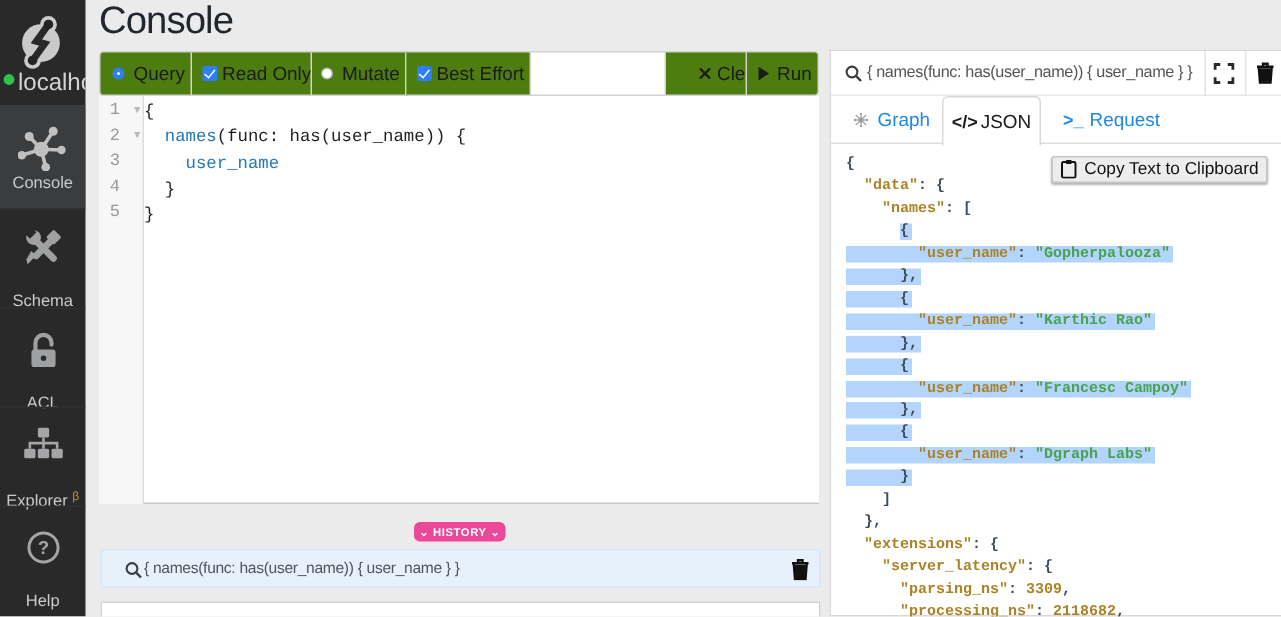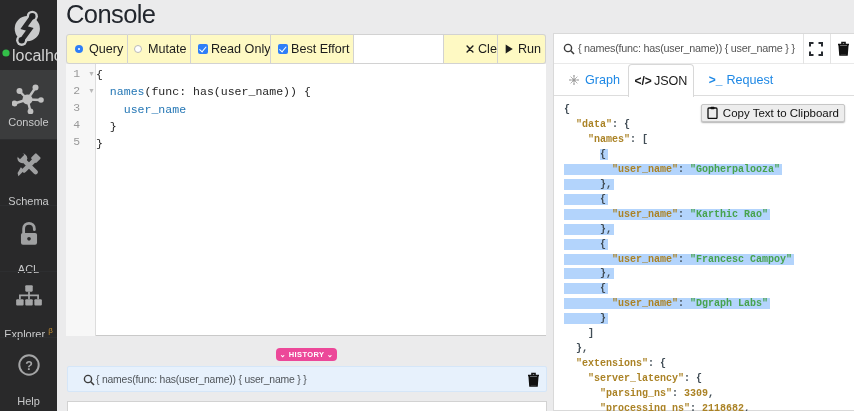--- a/index.html
+++ b/index.html
@@ -13,21 +13,21 @@
   .sbitem .lbl { color:#c9cacb; font-size:11px; margin-top:14px; }
   .sbitem svg { display:block; margin-left:auto; margin-right:auto; }
   #sb-console { background:#3b3c3d; }
   .beta { color:#c79032; font-size:8px; vertical-align:super; }
 
   
   #title { left:66px; top:0px; font-size:25.5px; font-weight:500; letter-spacing:-0.6px; color:#22262d; }
 
   
   #toolbar { left:66px; top:34px; width:480px; height:30px; display:flex; }
-  .seg { height:30px; background:#fef9c3; border:1px solid #d2d2d2; border-left:none;
+  .seg { height:30px; background:#4d7c0f; border:1px solid #d2d2d2; border-left:none;
          display:flex; align-items:center; font-size:12.6px; color:#1c1c1c; white-space:nowrap; overflow:hidden; }
   .seg:first-child { border-left:1px solid #d2d2d2; border-radius:3px 0 0 3px; }
   .seg.white { background:#fff; }
   .seg:last-child { border-radius:0 3px 3px 0; }
   .radio { width:8px; height:8px; border-radius:50%; margin-right:6px; flex:none; }
   .radio.on { background:#2e7ef7; position:relative; }
   .radio.on:after { content:""; position:absolute; left:2.75px; top:2.75px; width:2.5px; height:2.5px; border-radius:50%; background:#fff; }
   .radio.off { background:#fff; border:1px solid #b9b9b9; }
   .cb { width:10px; height:10px; border-radius:2px; background:#2e7ef7; margin-right:3px; position:relative; flex:none; }
   .cb:after { content:""; position:absolute; left:2.8px; top:1px; width:3px; height:5.5px;
@@ -159,22 +159,22 @@
     </svg>
 
     <div class="lbl">Help</div>
   </div>
 </div>
 
 <div id="title" class="abs">Console</div>
 
 <div id="toolbar" class="abs">
   <div class="seg" style="width:62px;padding-left:8px;"><span class="radio on"></span>Query</div>
+  <div class="seg" style="width:80px;padding-left:7px;"><span class="cb"></span>Read Only</div>
   <div class="seg" style="width:63px;padding-left:6px;"><span class="radio off"></span>Mutate</div>
-  <div class="seg" style="width:80px;padding-left:7px;"><span class="cb"></span>Read Only</div>
   <div class="seg" style="width:83px;padding-left:7px;"><span class="cb"></span>Best Effort</div>
   <div class="seg white" style="width:90px;"></div>
   <div class="seg" style="width:54px;padding-left:22px;">
     <svg width="8" height="8" viewBox="0 0 11 11" style="margin-right:4px;flex:none">
         <path d="M1.5 1.5 L9.5 9.5 M9.5 1.5 L1.5 9.5" stroke="#1c1c1c" stroke-width="2" stroke-linecap="round"></path>
       </svg>Clear</div>
   <div class="seg" style="width:48px;padding-left:6px;">
     <svg width="10" height="10" viewBox="0 0 10 12" style="margin-right:4px;flex:none">
         <path d="M1 0.5 L9.5 6 L1 11.5 Z" fill="#1c1c1c"></path>
       </svg>Run</div>

